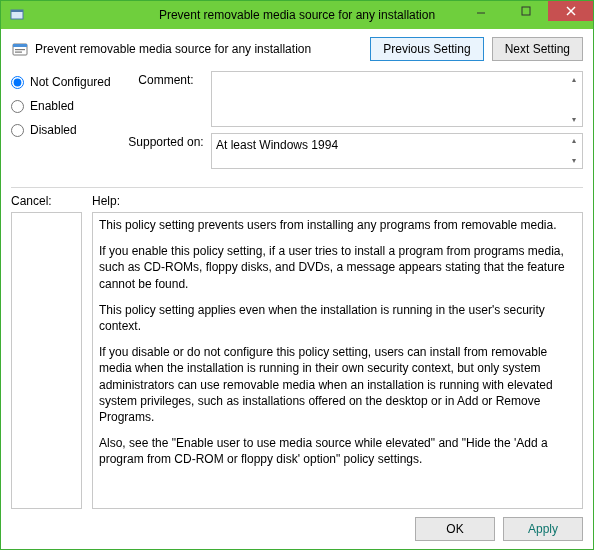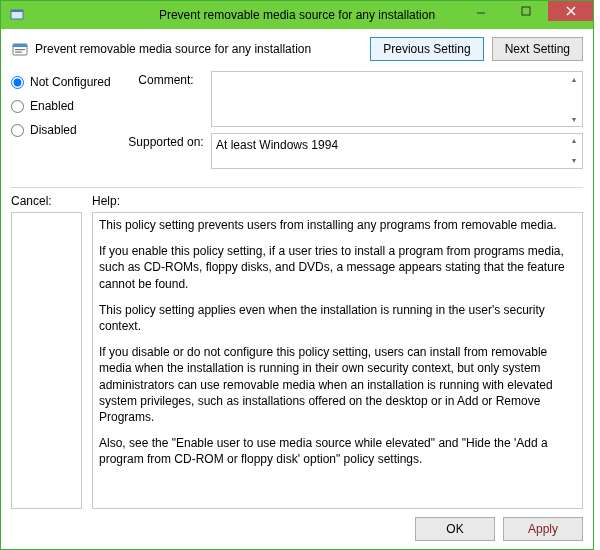--- a/index.html
+++ b/index.html
@@ -96,21 +96,21 @@
     border: 1px solid #adadad;
     background: #e9e9e9;
     padding: 4px 12px;
     font-size: 12px;
     font-family: inherit;
     min-width: 80px;
     text-align: center;
     box-sizing: border-box;
   }
   .btn.highlight { border-color: #2a8dd4; background:#eaf4fd; }
-  .btn.disabled { color: #7f1d1d; }
+  .btn.disabled { color: #0f766e; }
 
   .settings-row {
     display: flex;
     margin-bottom: 6px;
   }
   .radios {
     width: 110px;
     padding-top: 4px;
   }
   .radio {

